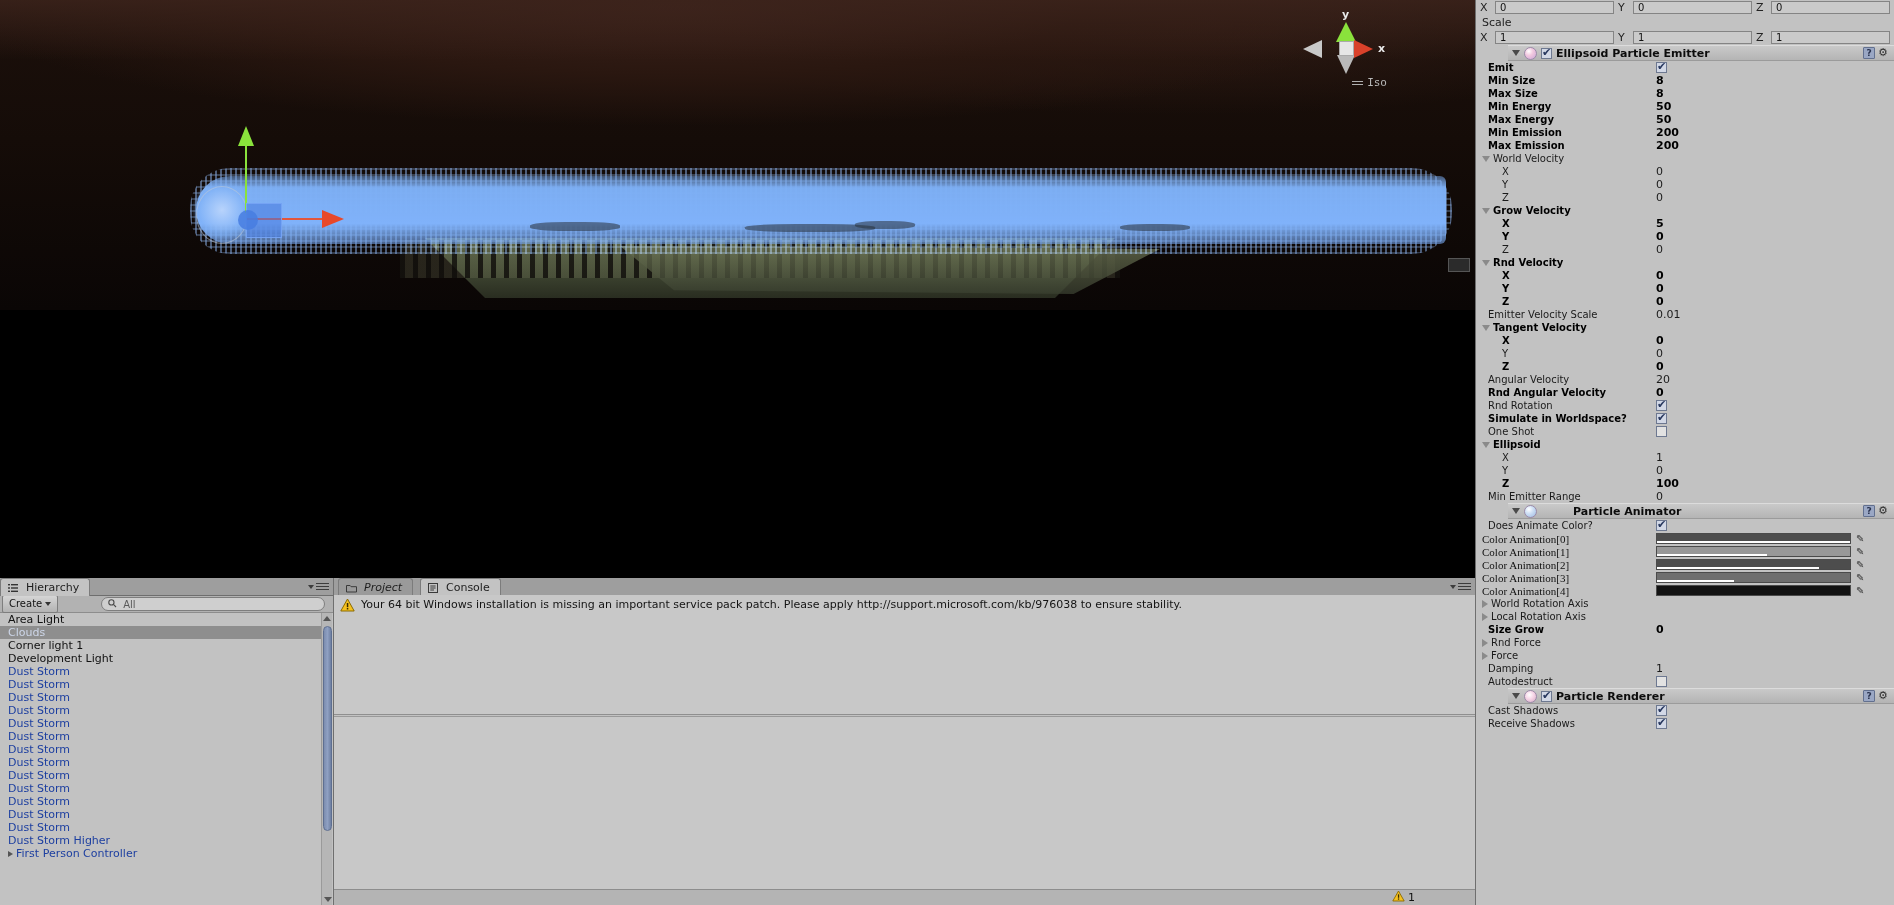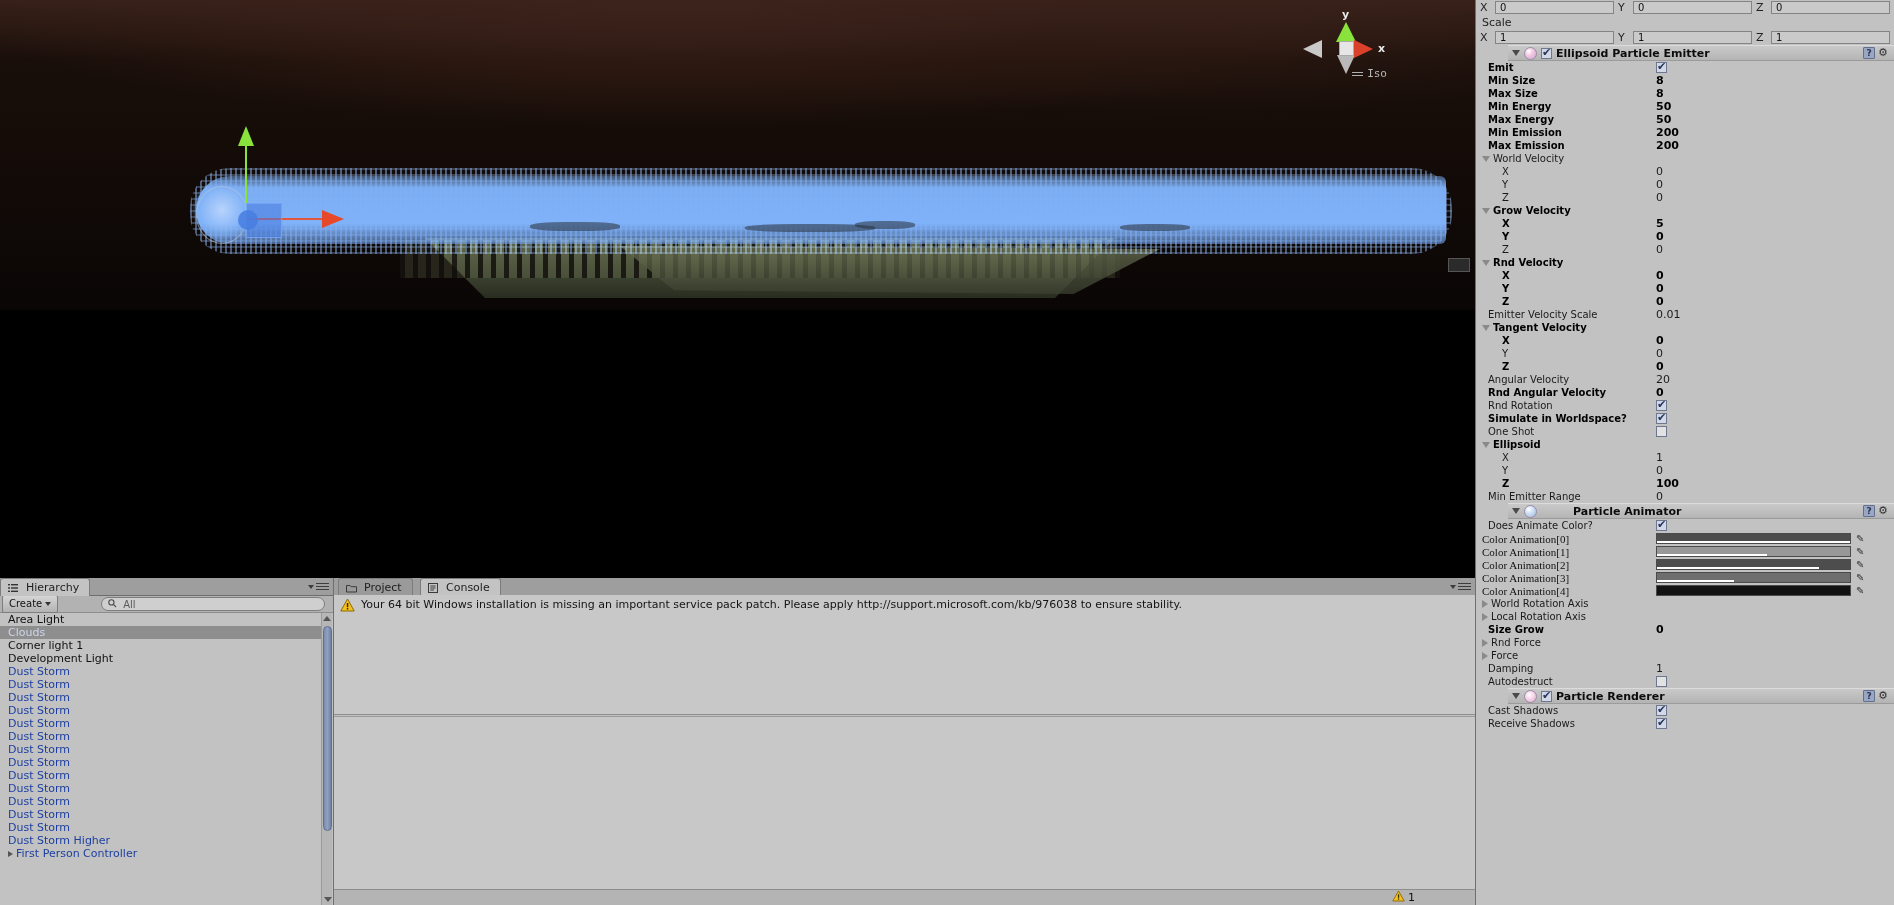--- a/index.html
+++ b/index.html
@@ -75,21 +75,21 @@
     border-bottom:20px solid #8ae23c; }
   .ax-down { position:absolute; left:47px; top:47px; width:0;height:0;
     border-left:9px solid transparent;border-right:9px solid transparent;
     border-top:19px solid #b9b9b9; }
   .ax-right { position:absolute; left:64px; top:32px; width:0;height:0;
     border-top:9px solid transparent;border-bottom:9px solid transparent;
     border-left:19px solid #d9412a; }
   .ax-left { position:absolute; left:13px; top:32px; width:0;height:0;
     border-top:9px solid transparent;border-bottom:9px solid transparent;
     border-right:19px solid #c9c9c9; }
-  .iso-row { position:absolute; right:88px; top:67px; color:#b8b8b8; font-size:11px;
+  .iso-row { position:absolute; right:88px; top:76px; color:#b8b8b8; font-size:11px;
     display:flex; align-items:center; gap:4px; font-family:"DejaVu Sans Mono",monospace; }
   .hamb { display:inline-block; width:11px; }
   .hamb i { display:block; height:1px; background:#b0b0b0; margin:2px 0; }
   .scene-corner { position:absolute; left:1448px; top:258px; width:22px; height:14px;
     background:#2b2b2b; border:1px solid #555; }
 
   
   .bottom { position:absolute; left:0; top:578px; width:1475px; height:327px; background:#a5a5a5; }
 
   .tabbar { position:relative; height:18px; background:#9e9e9e;
@@ -328,21 +328,21 @@
           </div>
         <div class="vthumb"></div>
         <div class="arrowbox" style="position:absolute;bottom:0;width:11px;">
             <span class="tri-dn"></span>
           </div>
       </div>
     </div>
 
     <div class="console">
       <div class="tabbar">
-        <div class="tab" style="left:4px;">
+        <div class="tab" style="left:4px;font-style:italic;">
           <span class="tab-icon">
             <svg width="11" height="10" viewBox="0 0 11 10">
                 <path d="M0.5 2.5h3.6l1 1.2h5.4v5.3H0.5z" fill="none" stroke="#3a3a3a" stroke-width="1"></path>
               </svg>
           </span>
           <span>Project</span>
         </div>
         <div class="tab active" style="left:86px;">
           <span class="tab-icon">
             <svg width="10" height="10" viewBox="0 0 10 10">

